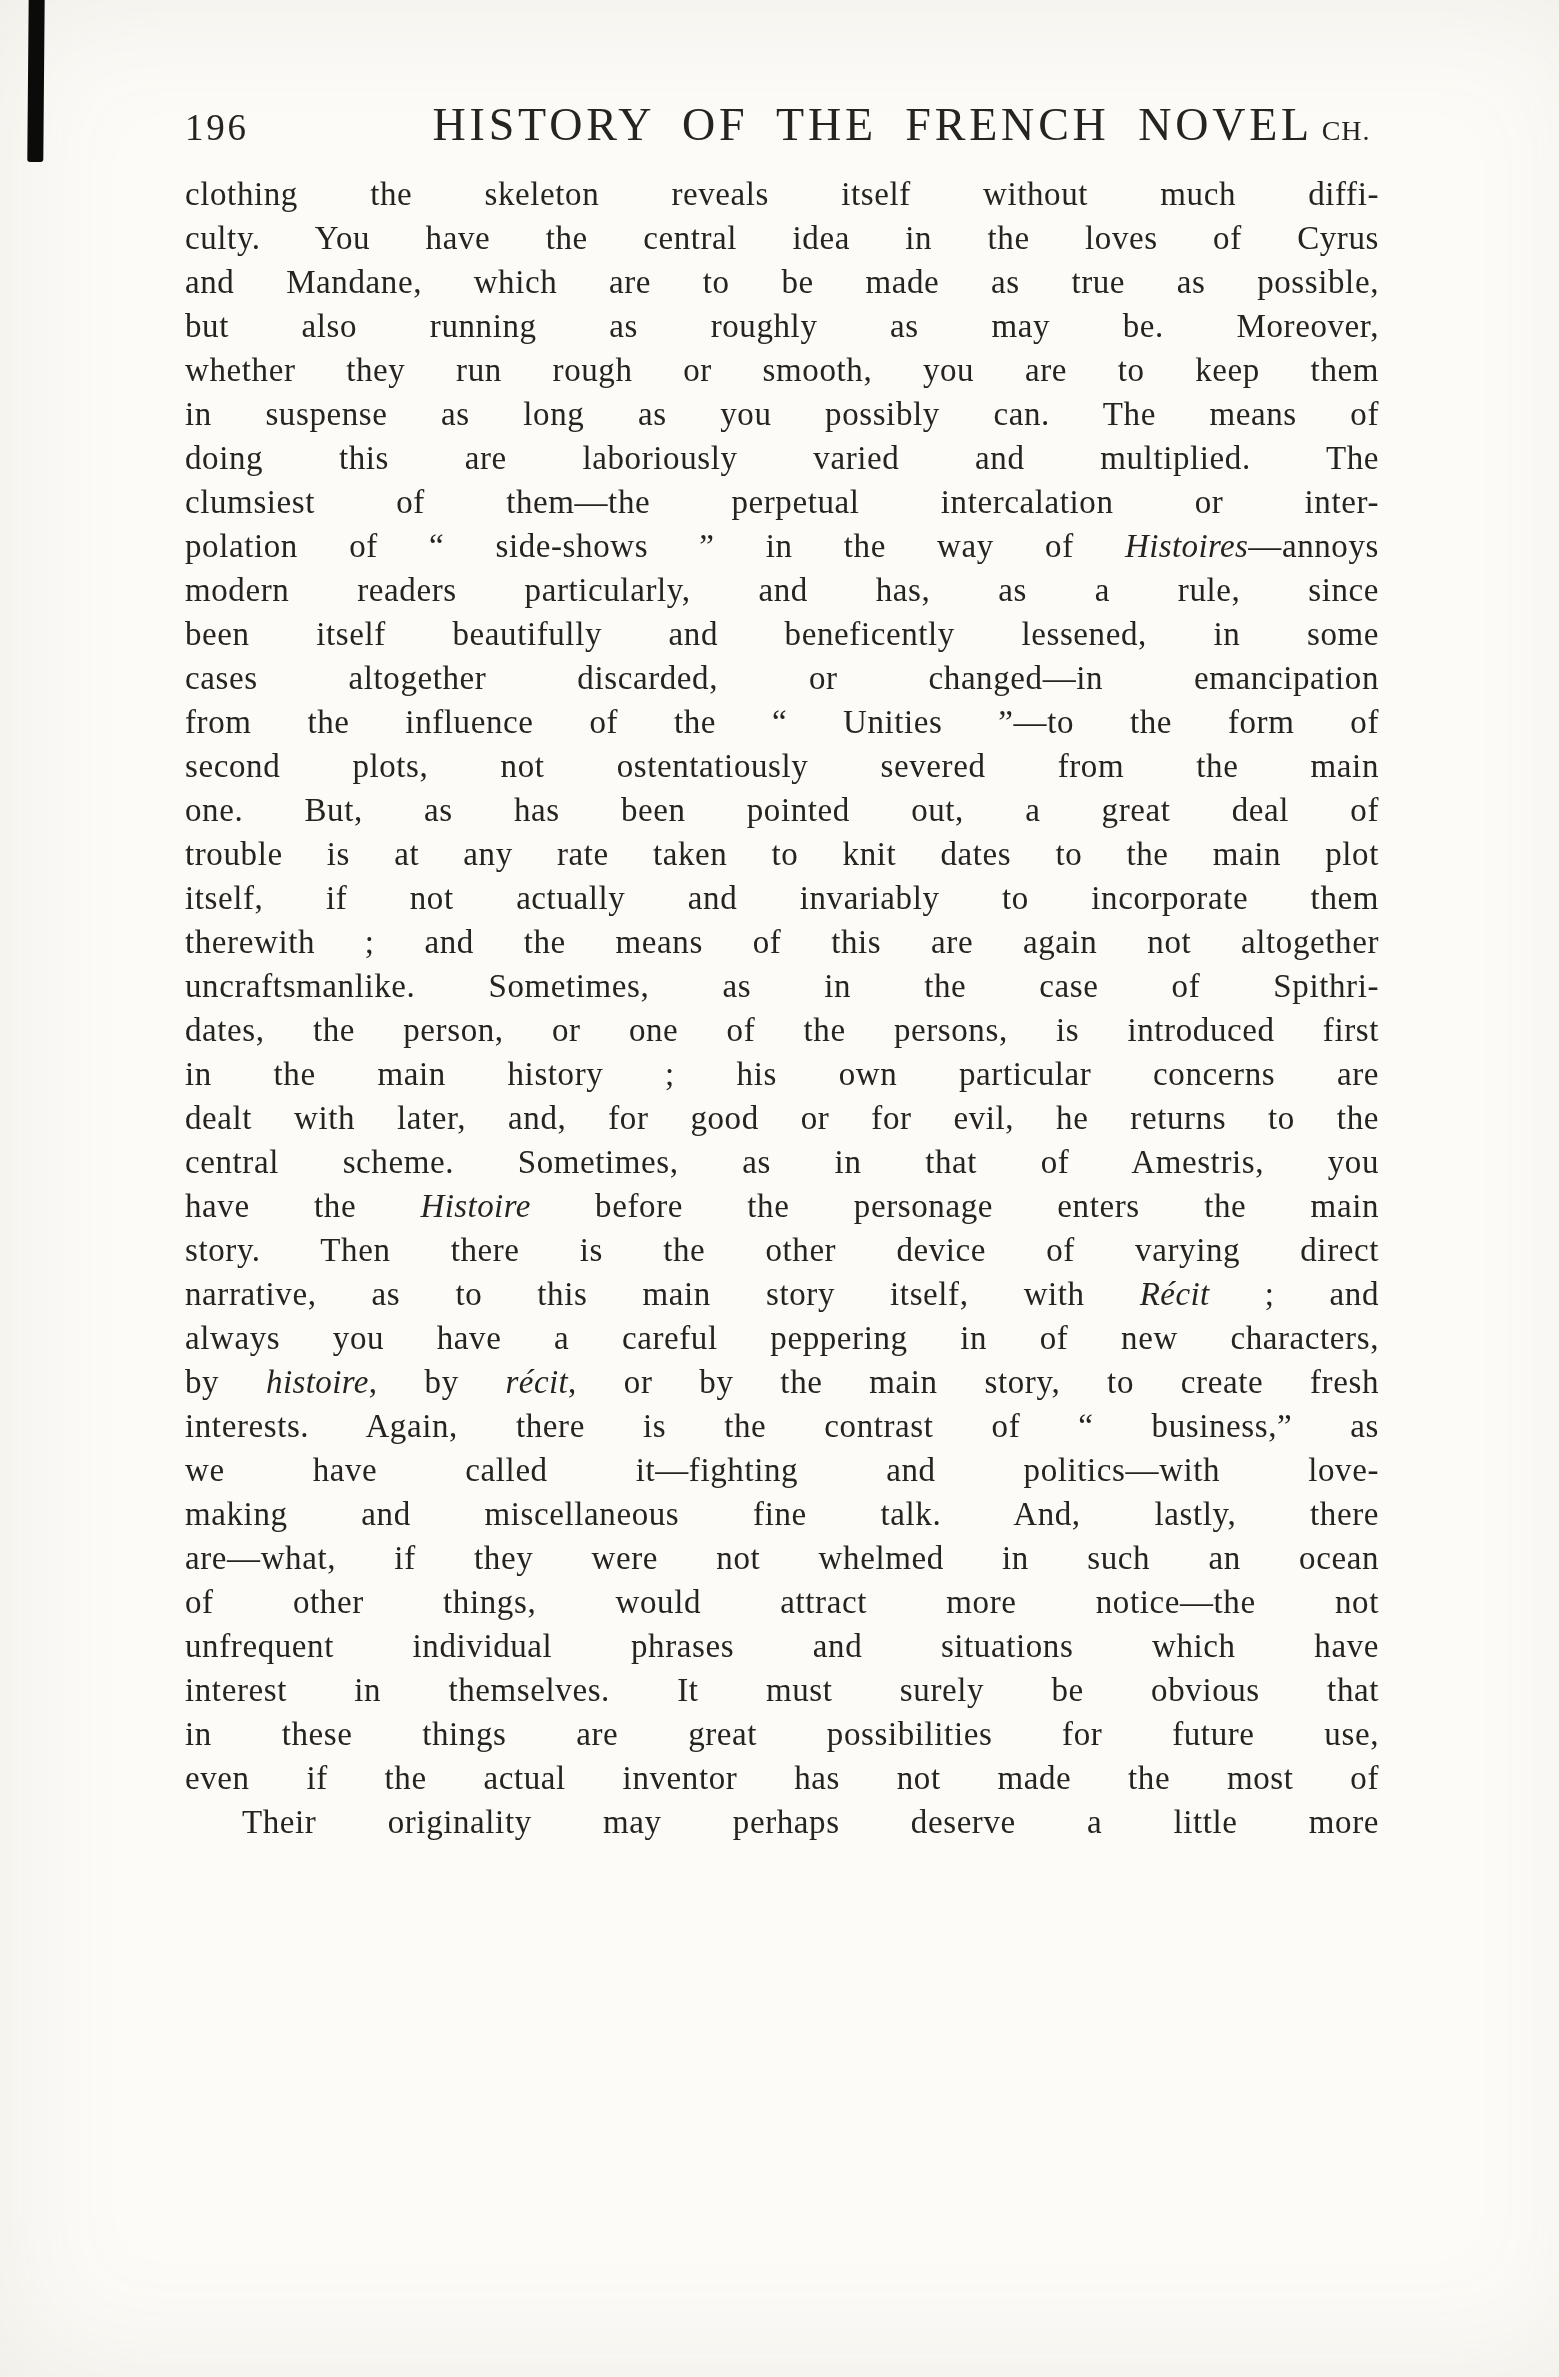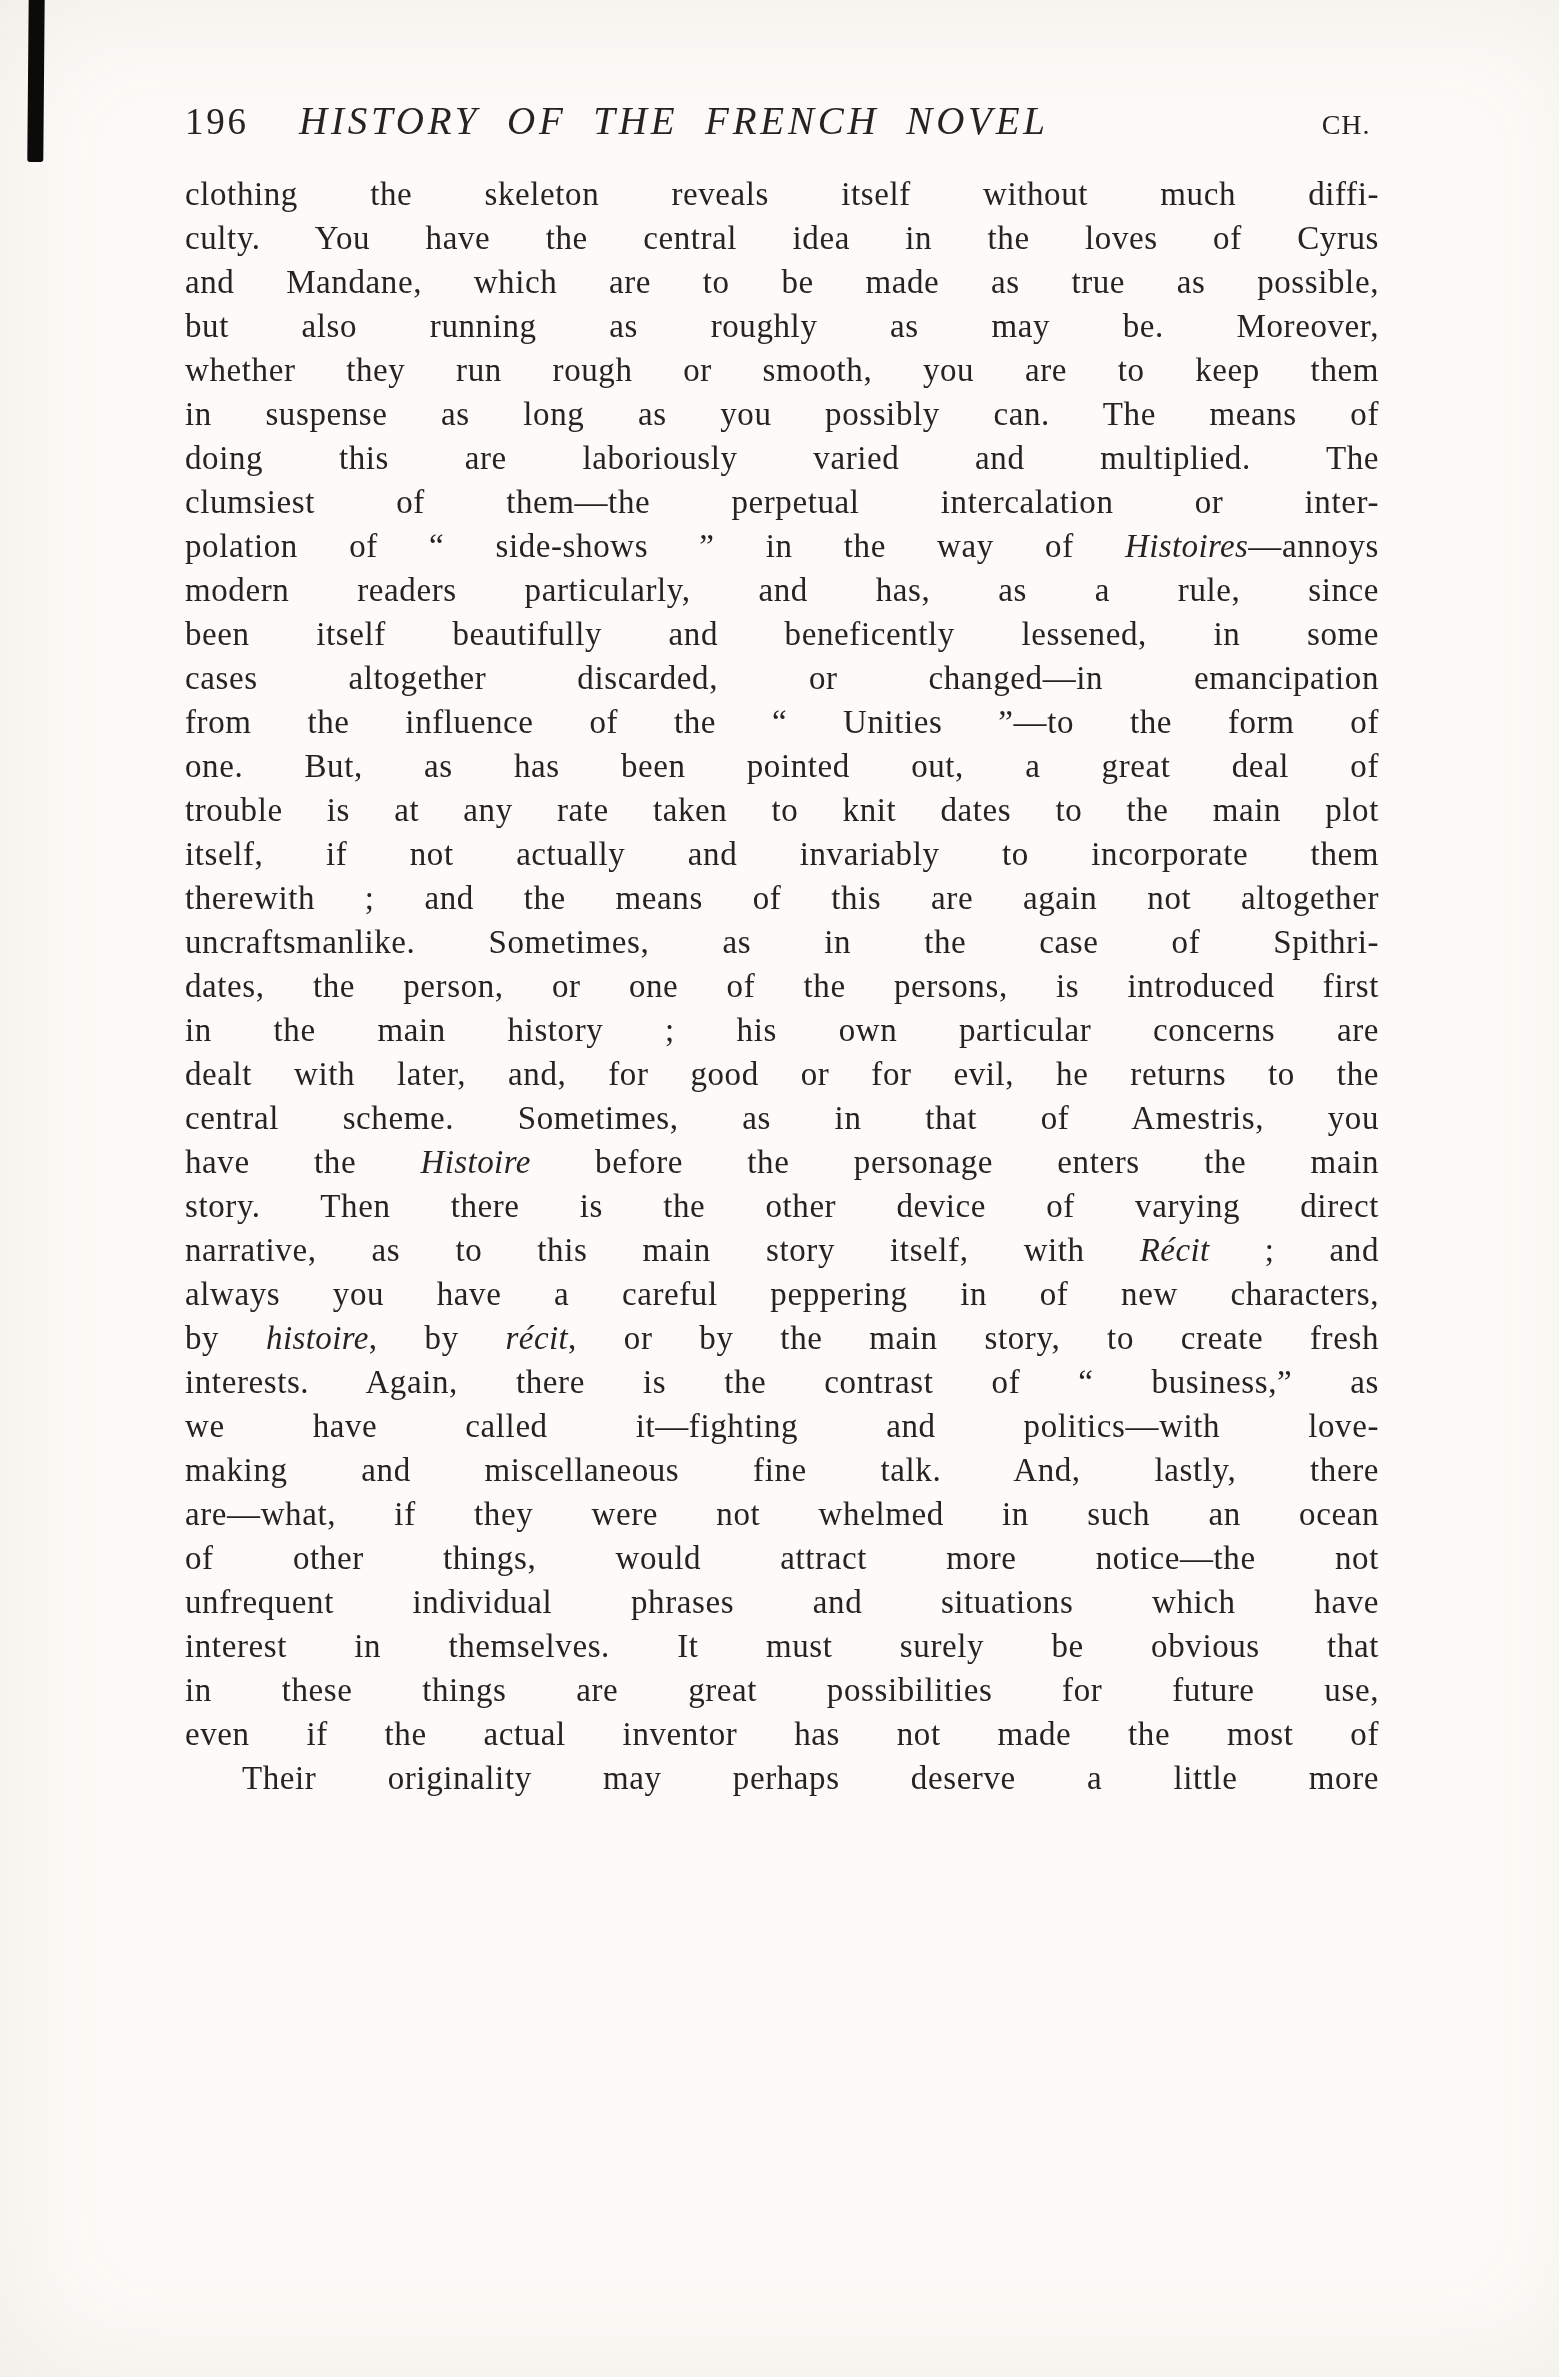--- a/index.html
+++ b/index.html
@@ -33,26 +33,25 @@
     display: flex;
     align-items: baseline;
   }
   .page-number {
     font-size: 37px;
     letter-spacing: 2.8px;
     min-width: 114px;
   }
   .running-title {
     flex: 1;
-    text-align: left;
-    font-size: 39px;
+    text-align: right;
+    font-size: 46px;
     letter-spacing: 3.8px;
     word-spacing: 13.2px;
     white-space: nowrap;
-    font-style: italic;
   }
   .chapter-abbrev {
     font-size: 28px;
     letter-spacing: 0.9px;
     min-width: 66px;
     text-align: center;
   }
   .text-block {
     position: absolute;
     left: 185px;
@@ -96,20 +95,21 @@
       <div class="line"><span>but also running as roughly as may be.  Moreover,</span></div>
       <div class="line"><span>whether they run rough or smooth, you are to keep them</span></div>
       <div class="line"><span>in suspense as long as you possibly can.  The means of</span></div>
       <div class="line"><span>doing this are laboriously varied and multiplied.  The</span></div>
       <div class="line"><span>clumsiest of them—the perpetual intercalation or inter-</span></div>
       <div class="line"><span>polation of “ side-shows ” in the way of </span><span class="it">Histoires</span><span>—annoys</span></div>
       <div class="line"><span>modern readers particularly, and has, as a rule, since</span></div>
       <div class="line"><span>been itself beautifully and beneficently lessened, in some</span></div>
       <div class="line"><span>cases altogether discarded, or changed—in emancipation</span></div>
       <div class="line"><span>from the influence of the “ Unities ”—to the form of</span></div>
+      <div class="line"><span>second plots, not ostentatiously severed from the main</span></div>
       <div class="line"><span>one.  But, as has been pointed out, a great deal of</span></div>
       <div class="line"><span>trouble is at any rate taken to knit dates to the main plot</span></div>
       <div class="line"><span>itself, if not actually and invariably to incorporate them</span></div>
       <div class="line"><span>therewith ; and the means of this are again not altogether</span></div>
       <div class="line"><span>uncraftsmanlike.  Sometimes, as in the case of Spithri-</span></div>
       <div class="line"><span>dates, the person, or one of the persons, is introduced first</span></div>
       <div class="line"><span>in the main history ;  his own particular concerns are</span></div>
       <div class="line"><span>dealt with later, and, for good or for evil, he returns to the</span></div>
       <div class="line"><span>central scheme.  Sometimes, as in that of Amestris, you</span></div>
       <div class="line"><span>have the </span><span class="it">Histoire</span><span> before the personage enters the main</span></div>

